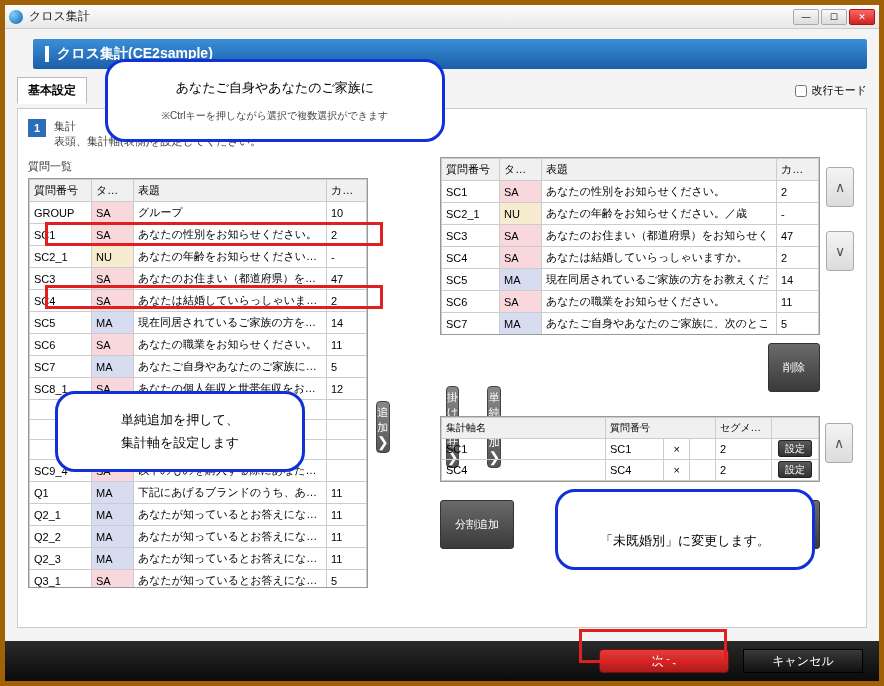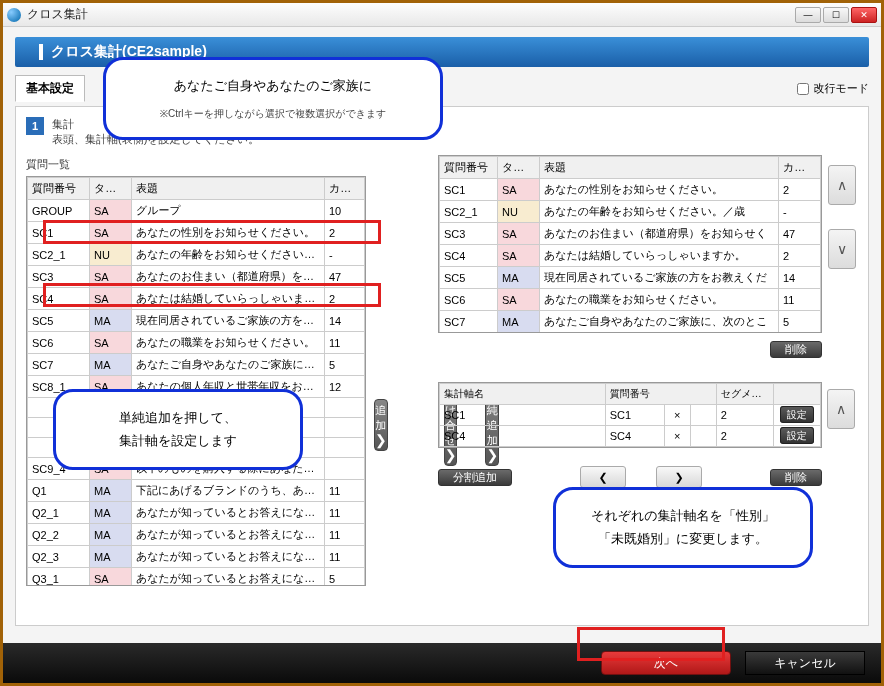--- a/index.html
+++ b/index.html
@@ -1,28 +1,28 @@
 <!DOCTYPE html>
 <html><head>
 <meta charset="utf-8">
 <style>
 * { box-sizing: border-box; margin: 0; padding: 0; }
 body { font-family: "MS PGothic", "Meiryo", sans-serif; font-size: 11px; background: #fff; }
 
-.window { width: 884px; height: 686px; background: #f4f4f4; border: 3px solid #a16207; position: relative; }
+.window { width: 884px; height: 686px; background: #f4f4f4; border: 5px solid #a16207; position: relative; }
 .titlebar { height: 24px; background: linear-gradient(#fdfdfd, #e8e8e8); border-bottom: 1px solid #ccc; display: flex; align-items: center; padding: 0 4px; }
 .titlebar .icon { width: 14px; height: 14px; border-radius: 50%; background: radial-gradient(circle at 30% 30%, #8cf, #06a); margin-right: 6px; }
 .titlebar .title { font-size: 12px; color: #222; flex: 1; }
 .winbtns { display: flex; gap: 2px; }
 .winbtn { width: 26px; height: 16px; background: linear-gradient(#f8f8f8,#dcdcdc); border: 1px solid #aaa; border-radius: 2px; font-size: 9px; display: flex; align-items: center; justify-content: center; }
 .winbtn.close { background: linear-gradient(#f66,#c22); color:#fff; border-color:#a11;}
 
 .content { padding: 10px 12px; position: relative; height: calc(100% - 64px); }
 
-.header-bar { background: linear-gradient(#3a8fd8, #1a5fa8); color: #fff; font-weight: bold; font-size: 14px; padding: 6px 24px; border-radius: 2px; display:flex; align-items:center; }
+.header-bar { background: linear-gradient(#3a8fd8, #1a5fa8); color: #fff; font-weight: bold; font-size: 14px; padding: 6px 12px; border-radius: 2px; display:flex; align-items:center;margin-left:16px; }
 .header-bar::before { content:""; display:inline-block; width:4px; height:16px; background:#fff; margin-right:8px;}
 
 .toprow { display:flex; justify-content:space-between; align-items:center; margin:8px 0 4px; }
 .tab-strip { display:flex; gap:6px; }
 .tab { padding:4px 10px; background:#e6e6e6; border:1px solid #bbb; font-size:12px; }
 .tab.active { background:#fff; border-bottom-color:#fff; font-weight:bold; }
 .kaigyo { font-size:11px; display:flex; align-items:center; gap:4px; }
 .kaigyo input { width:12px; height:12px; }
 
 .panel { background:#fff; border:1px solid #ccc; padding:10px; height:520px; position:relative; }
@@ -45,21 +45,21 @@
 td.num { text-align:right; }
 
 .tbl-wrap { border:1px solid #999; height:230px; overflow:hidden; position:relative; }
 .tbl-wrap.right-main { height:178px; }
 .tbl-wrap.left-main { height:410px; }
 .tbl-wrap table { width:100%; }
 
 .btn-mid { width:50px; background:linear-gradient(#888,#555); color:#fff; border:1px solid #444; border-radius:4px; padding:3px 0; text-align:center; cursor:pointer; font-size:11px;}
 .btn-mid .arrow { font-size:14px; display:block; line-height:1;}
 
-.btn-dark { background:linear-gradient(#6a6a6a,#3a3a3a); color:#fff; border:1px solid #333; border-radius:3px; padding:0 14px; cursor:pointer; font-size:11px;}
+.btn-dark { background:linear-gradient(#6a6a6a,#3a3a3a); color:#fff; border:1px solid #333; border-radius:3px; padding:16px 14px; cursor:pointer; font-size:11px;}
 .btn-set { background:linear-gradient(#5a5a5a,#333); color:#fff; border:1px solid #222; border-radius:3px; padding:2px 6px; font-size:10px; cursor:pointer;}
 .btn-nav { background:linear-gradient(#f8f8f8,#d8d8d8); border:1px solid #aaa; border-radius:3px; width:46px; height:22px; cursor:pointer; display:flex; align-items:center; justify-content:center;}
 
 .side-arrows { position:absolute; right:-34px; top:10px; width:28px; display:flex; flex-direction:column; gap:24px;}
 .side-arrow { width:28px; height:40px; background:linear-gradient(#f4f4f4,#dcdcdc); border:1px solid #aaa; border-radius:3px; display:flex; align-items:center; justify-content:center; font-size:14px; color:#555; cursor:pointer;}
 
 .axis-block { margin-top:24px; }
 .axis-tbl-wrap { border:1px solid #999; position:relative; margin-right:36px;}
 .axis-tbl-wrap table.grid th { font-size:10px;font-family:Liberation Serif, serif;}
 .axis-row-controls { display:flex; justify-content:space-between; align-items:center; margin-top:18px; padding-right:36px;}
@@ -388,21 +388,21 @@
 
     <div class="callout" style="left:100px; top:30px; width:340px;">
       <span>あなたご自身やあなたのご家族に</span>
       <span class="sub">※Ctrlキーを押しながら選択で複数選択ができます</span>
     </div>
     <div class="callout" style="left:50px; top:362px; width:250px;">
       <span>単純追加を押して、</span><br>
       <span>集計軸を設定します</span>
     </div>
     <div class="callout" style="left:550px; top:460px; width:260px;">
-      <span>それぞれの集計軸名を「性別」</span><br>
+      <br>
       <span>「未既婚別」に変更します。</span>
     </div>
 
     <div class="red-box" style="left:40px; top:193px; width:338px; height:24px;"></div>
     <div class="red-box" style="left:40px; top:256px; width:338px; height:24px;"></div>
     <div class="red-box" style="left:574px; top:600px; width:148px; height:34px;"></div>
   </div>
 
   <div class="footer">
     <button class="btn-next">次へ</button>

